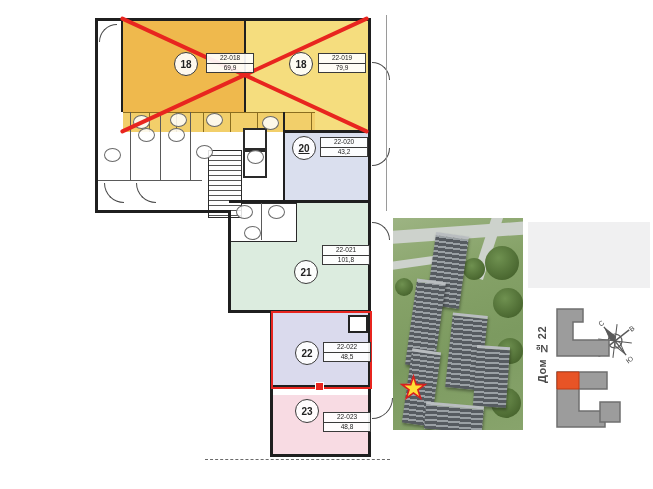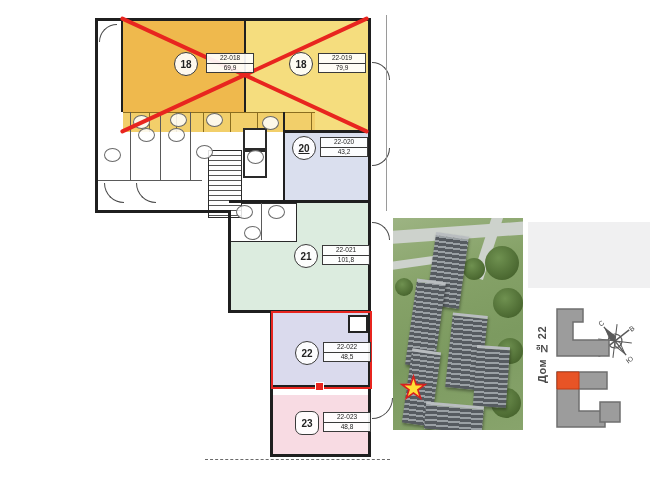--- a/index.html
+++ b/index.html
@@ -146,37 +146,37 @@
     </div>
 
     <div class="ucircle" style="left:292px;top:136px;text-decoration:underline;">
         <span>20</span>
       </div>
     <div class="ubox" style="left:320px;top:137px;">
       <span class="code">22-020</span>
       <span class="area">43,2</span>
     </div>
 
-    <div class="ucircle" style="left:294px;top:244px;">
+    <div class="ucircle" style="left:294px;top:260px;">
         <span>21</span>
       </div>
     <div class="ubox" style="left:322px;top:245px;">
       <span class="code">22-021</span>
       <span class="area">101,8</span>
     </div>
 
     <div class="ucircle" style="left:295px;top:341px;">
         <span>22</span>
       </div>
     <div class="ubox" style="left:323px;top:342px;">
       <span class="code">22-022</span>
       <span class="area">48,5</span>
     </div>
 
-    <div class="ucircle" style="left:295px;top:411px;border-radius:7px;">
+    <div class="ucircle" style="left:295px;top:399px;">
         <span>23</span>
       </div>
     <div class="ubox" style="left:323px;top:412px;">
       <span class="code">22-023</span>
       <span class="area">48,8</span>
     </div>
 
     <div class="thinline" style="left:386px;top:15px;width:1px;height:196px;background:#9a9a9a;"></div>
     <div class="dash" style="left:205px;top:459px;width:185px;"></div>
   </div>

